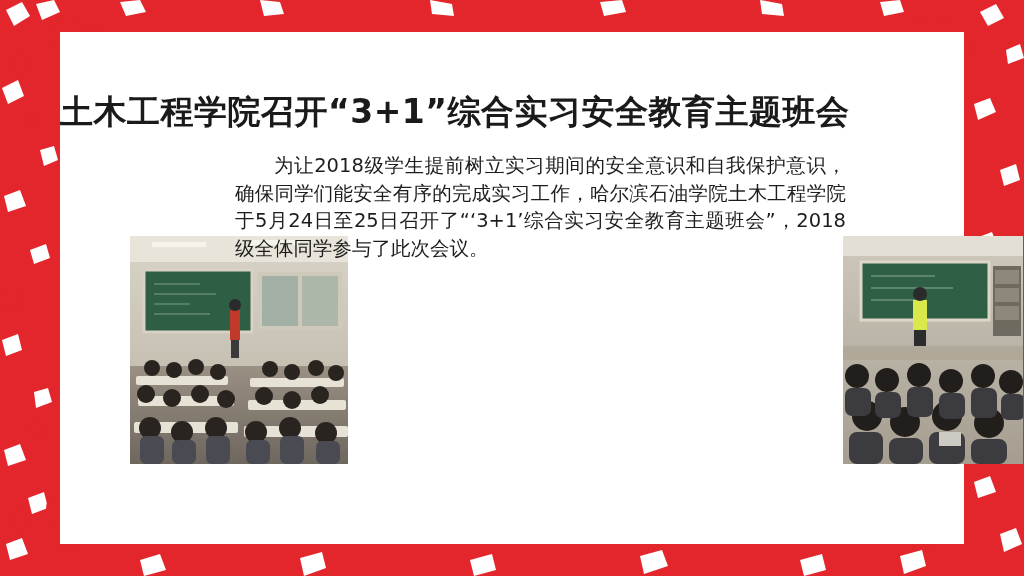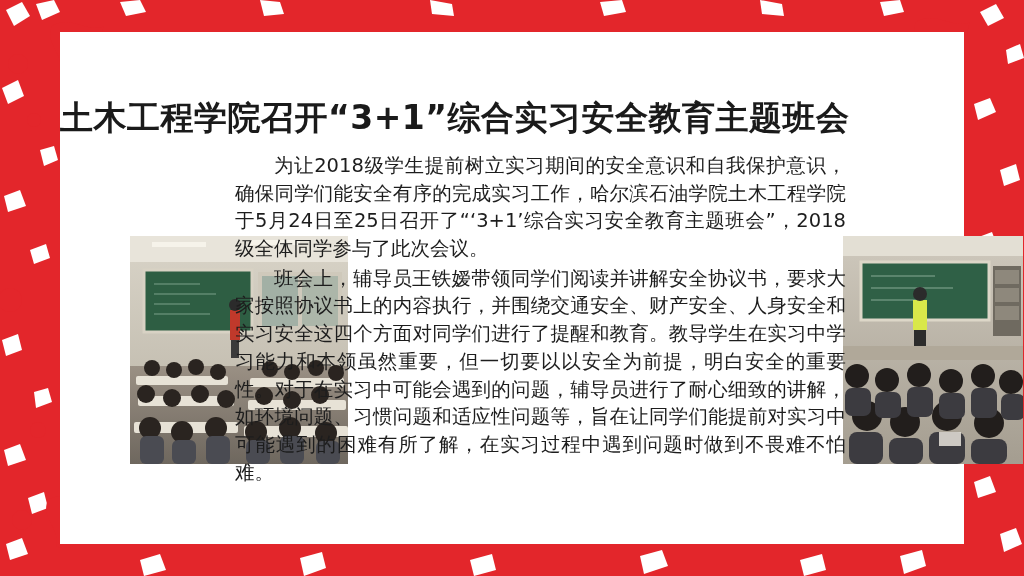--- a/index.html
+++ b/index.html
@@ -51,21 +51,20 @@
     left: 0;
     top: 58px;
     width: 776px;
     text-align: center;
     font-family: "DejaVu Sans", "Liberation Sans", sans-serif;
     font-size: 33px;
     font-weight: bold;
     color: #1a1a1a;
     letter-spacing: 0.5px;
     white-space: nowrap;
-    margin-top: 6px;
   }
 
   
   .body-text {
     position: absolute;
     left: 175px;
     top: 120px;
     width: 620px;
     font-family: "DejaVu Sans", "Liberation Sans", sans-serif;
     font-size: 19.5px;
@@ -197,21 +196,20 @@
       </g>
     </svg>
   </div>
 
   <div class="paper">
 
     <div class="title">土木工程学院召开“3+1”综合实习安全教育主题班会</div>
 
     <div class="body-text">
       <p>为让2018级学生提前树立实习期间的安全意识和自我保护意识，确保同学们能安全有序的完成实习工作，哈尔滨石油学院土木工程学院于5月24日至25日召开了“‘3+1’综合实习安全教育主题班会”，2018级全体同学参与了此次会议。</p>
-      <p>班会上，辅导员王铁嫒带领同学们阅读并讲解安全协议书，要求大家按照协议书上的内容执行，并围绕交通安全、财产安全、人身安全和实习安全这四个方面对同学们进行了提醒和教育。教导学生在实习中学习能力和本领虽然重要，但一切要以以安全为前提，明白安全的重要性。对于在实习中可能会遇到的问题，辅导员进行了耐心细致的讲解，如环境问题、习惯问题和适应性问题等，旨在让同学们能提前对实习中可能遇到的困难有所了解，在实习过程中遇到问题时做到不畏难不怕难。</p>
     </div>
 
     <div class="photo photo-left">
       <svg viewBox="0 0 218 228" preserveAspectRatio="none" aria-hidden="true">
         <defs>
           <linearGradient id="wallL" x1="0" y1="0" x2="0" y2="1">
             <stop offset="0%" stop-color="#d9d4c8"></stop>
             <stop offset="100%" stop-color="#b8b2a4"></stop>
           </linearGradient>
           <linearGradient id="floorL" x1="0" y1="0" x2="0" y2="1">

